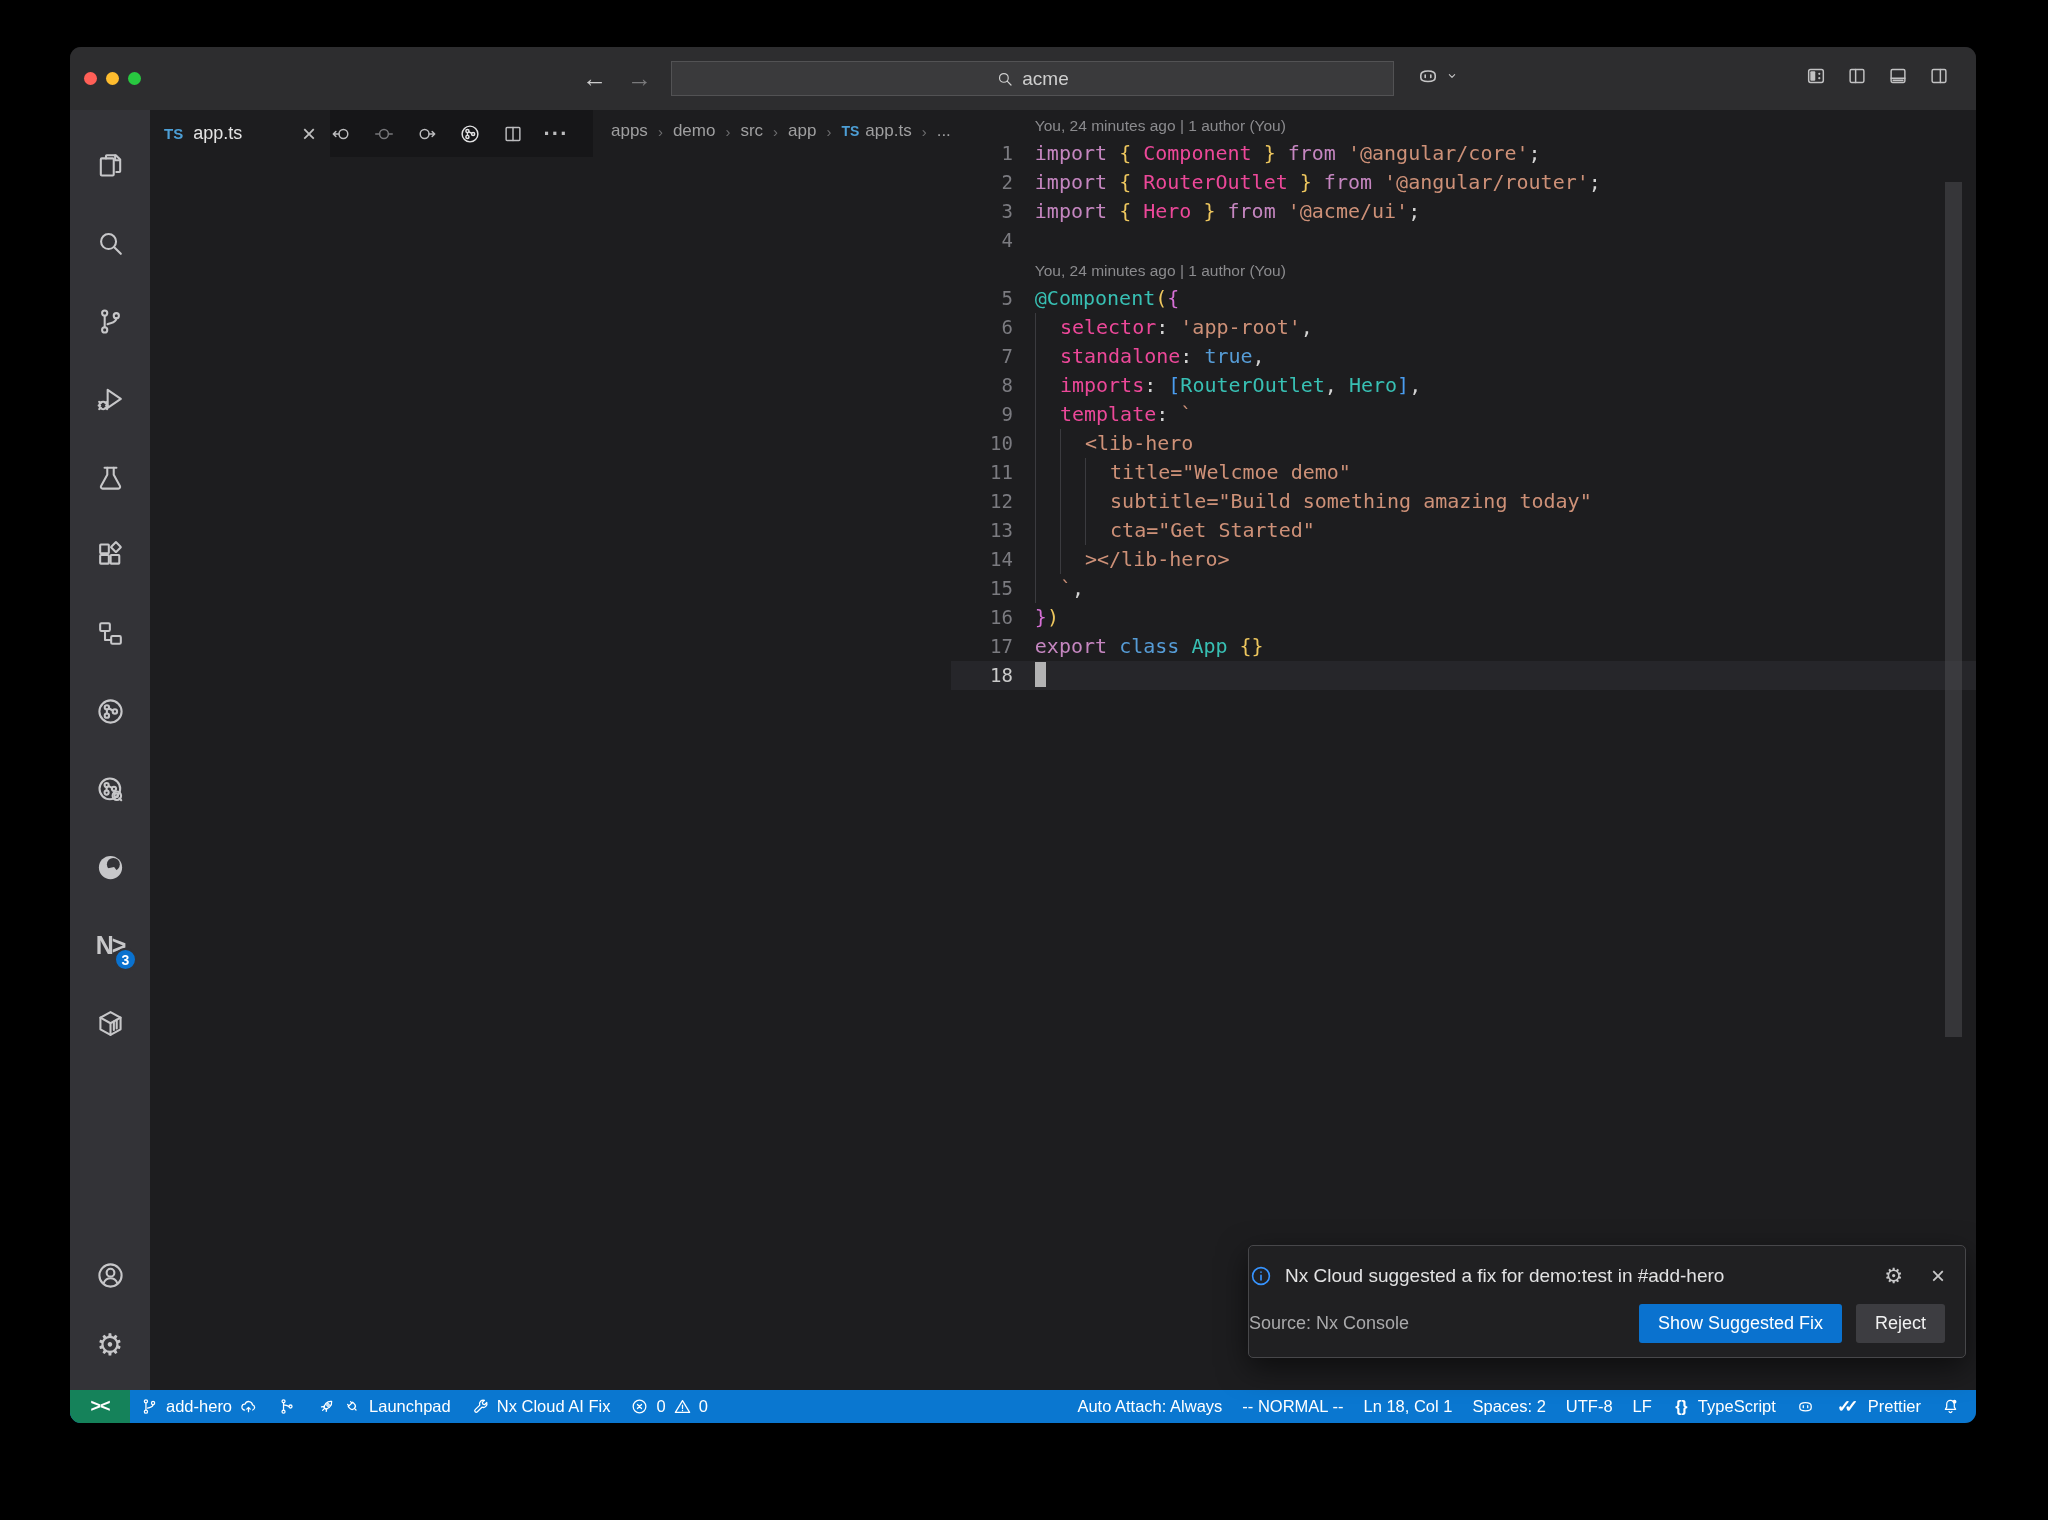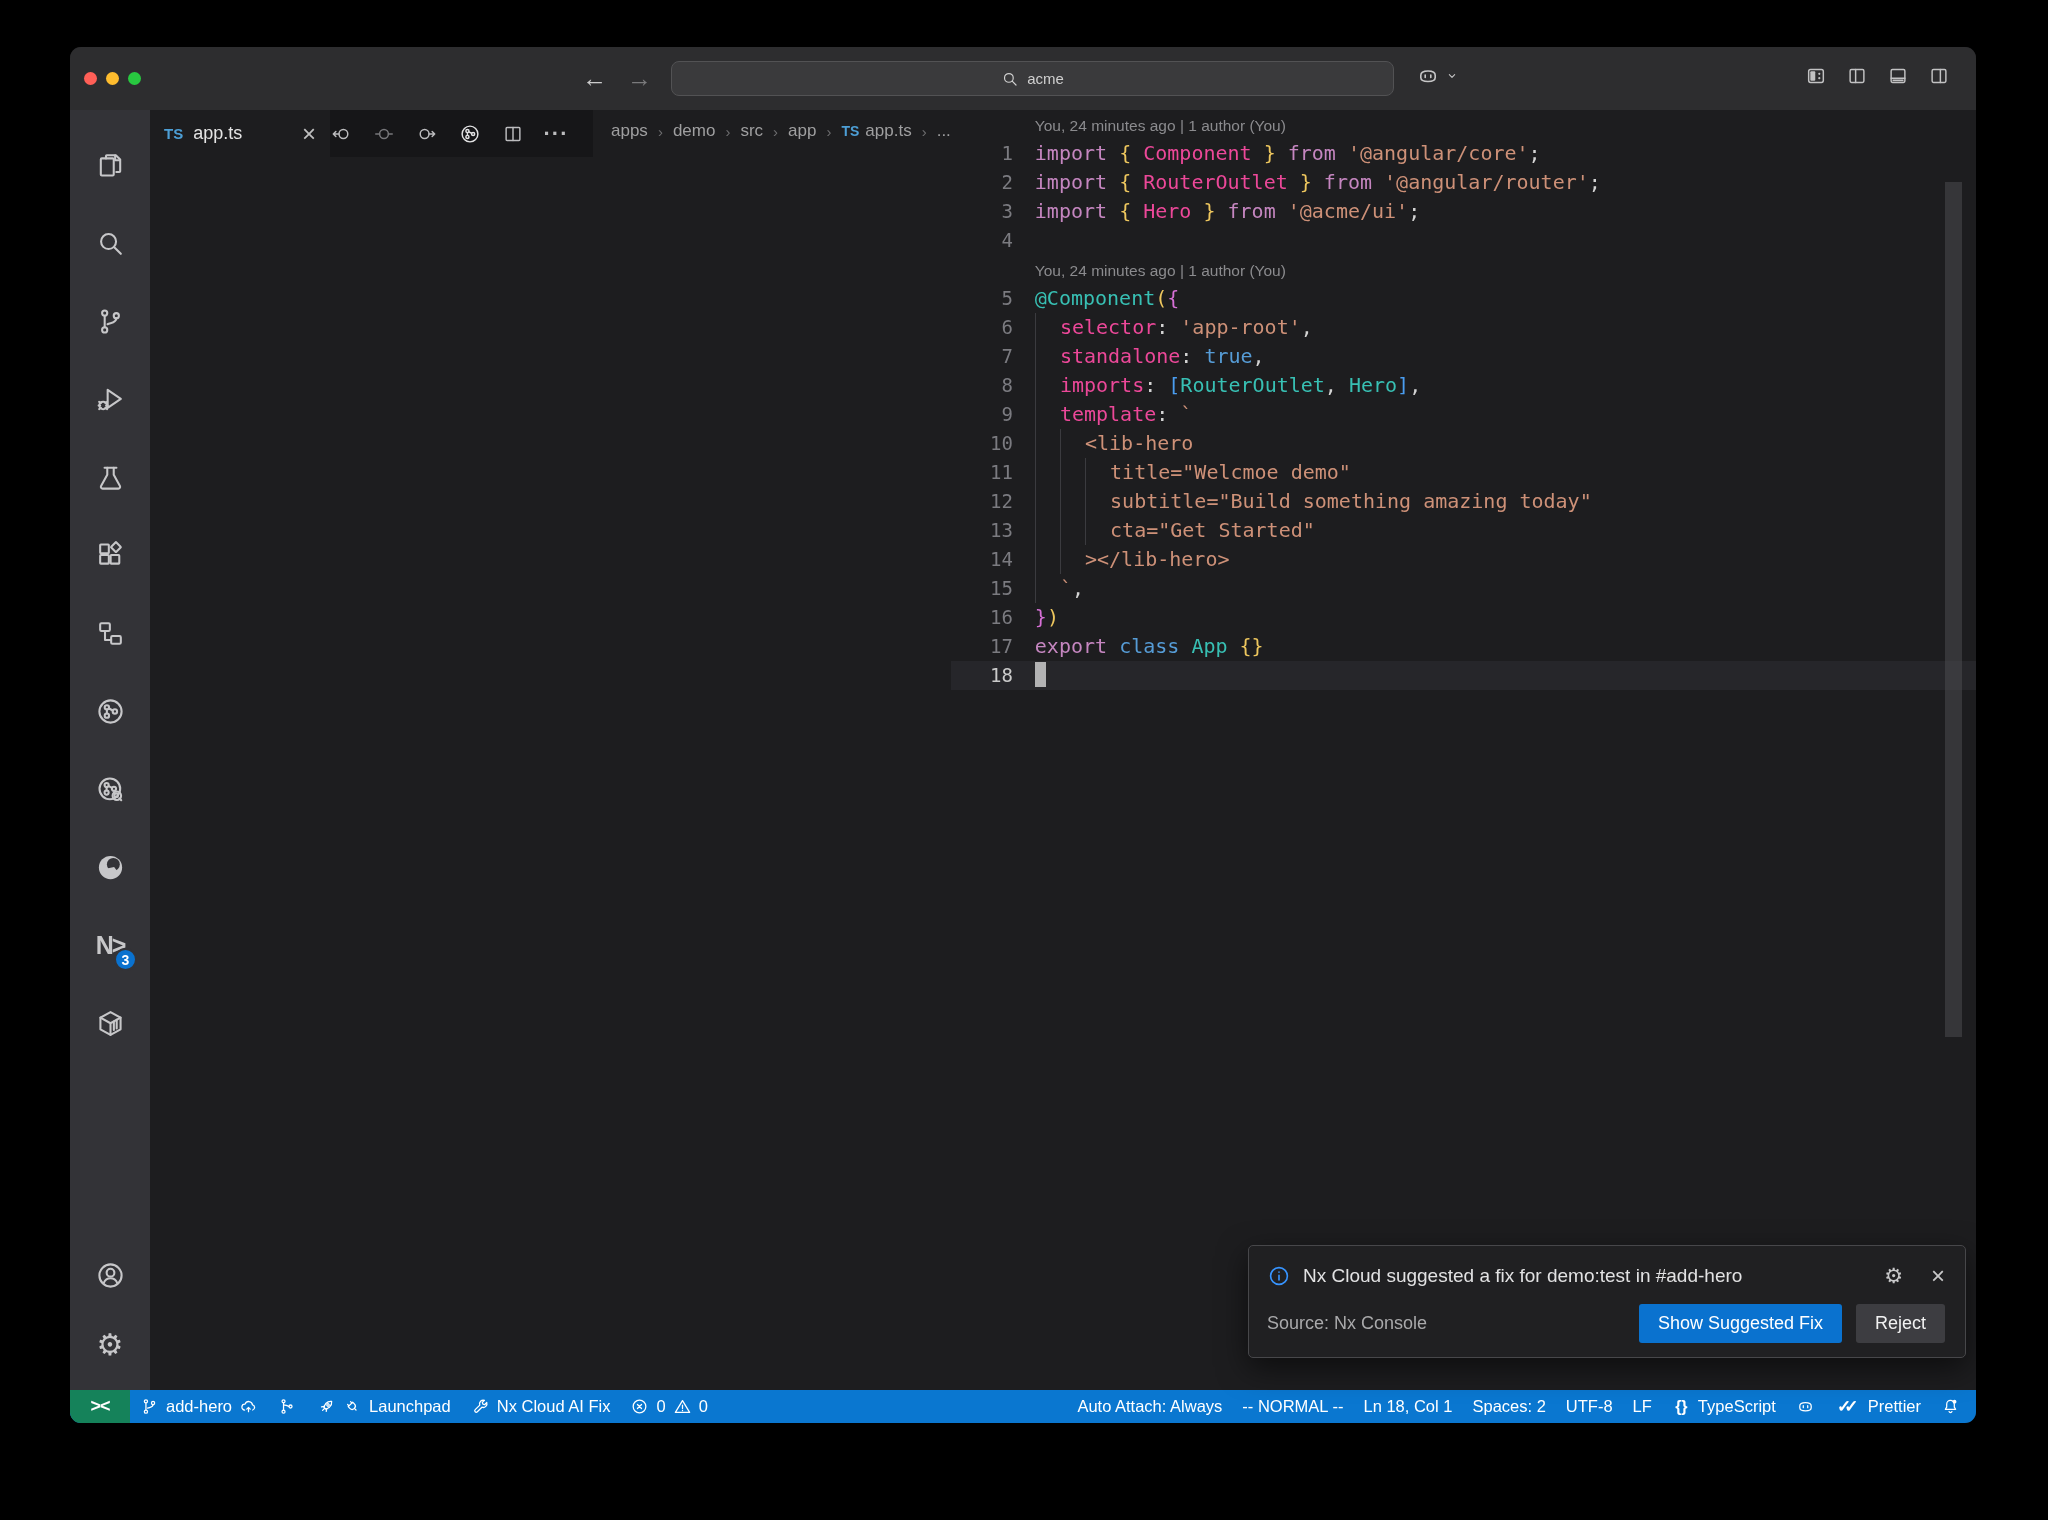--- a/index.html
+++ b/index.html
@@ -9,22 +9,22 @@
           border-radius:11px;overflow:hidden;box-shadow:0 30px 80px rgba(0,0,0,.75);
           display:flex;flex-direction:column}
   
   .titlebar{height:63px;background:#2d2d2f;position:relative;flex:0 0 auto}
   .lights{position:absolute;left:14px;top:25px;display:flex;gap:9px}
   .light{width:13px;height:13px;border-radius:50%}
   .l-red{background:#ff5f57}.l-yellow{background:#febc2e}.l-green{background:#28c840}
   .nav-arrows{position:absolute;left:512px;top:14px;display:flex;gap:20px;font-size:25px;line-height:34px}
   .nav-arrows .back{color:#cccccd}.nav-arrows .fwd{color:#7a7a7c}
   .searchbox{position:absolute;left:601px;top:14px;width:723px;height:35px;box-sizing:border-box;
-             background:#3a3a3c;border:1px solid #525254;border-radius:8px;
-             display:flex;align-items:center;justify-content:center;gap:8px;color:#cfcfcf;font-size:15px}
+             background:#3a3a3c;border:1px solid #525254;border-radius:0;
+             display:flex;align-items:center;justify-content:center;gap:8px;color:#cfcfcf;font-size:19px}
   .copilot-menu{position:absolute;left:1346px;top:17px;display:flex;align-items:center;gap:4px;color:#c6c6c7}
   .layout-icons{position:absolute;right:26px;top:18px;display:flex;gap:19px;color:#c2c2c3}
   
   .main{flex:1;display:flex;min-height:0;position:relative}
   .abar{width:80px;background:#333337;display:flex;flex-direction:column;align-items:center;
         padding-top:16px;box-sizing:border-box;flex:0 0 auto}
   .aitem{height:78px;width:80px;display:flex;align-items:center;justify-content:center;
          color:#c7c7c9;position:relative}
   .aitem.bottom{height:70px}
   .abar .spacer{flex:1}
@@ -53,21 +53,21 @@
   .lcontent{display:block;margin-left:84px;height:29px}
   .lcontent.lens{color:#8b8b8e;font-size:15.5px;font-family:"Liberation Sans",sans-serif;line-height:31px}
   .guide{display:inline-block;width:2ch;height:29px;vertical-align:top;border-left:1px solid #3b3b3f}
   .cursor{display:inline-block;width:11px;height:25px;background:#b2b2b3;vertical-align:text-bottom}
   .tk-kw{color:#c586c0}.tk-blue{color:#ec4899}.tk-blue2{color:#569cd6}.tk-teal{color:#38c0b4}
   .tk-str{color:#ce9178}.tk-gold{color:#eec75e}.tk-orchid{color:#d670d6}.tk-brkblue{color:#4a9df0}
   .tk-punct{color:#d4d4d4}.tk-def{color:#d4d4d4}
   .vscroll{position:absolute;right:14px;top:72px;width:17px;height:855px;background:#4a4b4f;opacity:.55}
   
   .toast{position:absolute;right:10px;bottom:65px;width:718px;height:113px;box-sizing:border-box;
-         background:#202022;border:1px solid #47474a;border-radius:5px;padding:15px 20px 14px 18px;
+         background:#202022;border:1px solid #47474a;border-radius:5px;padding:15px 20px 14px 0;
          box-shadow:0 10px 30px rgba(0,0,0,.55);display:flex;flex-direction:column;justify-content:space-between}
   .toast-head{display:flex;align-items:center;gap:12px}
   .toast-title{font-size:19px;color:#e2e2e3;flex:1;white-space:nowrap}
   .toast-gear{color:#c8c8c9;font-size:21px}
   .toast-close{color:#c8c8c9;font-size:24px;line-height:20px;margin-left:16px}
   .toast-foot{display:flex;align-items:center}
   .toast-src{color:#a9a9ab;font-size:18px;flex:1}
   .btn{font-size:18px;border-radius:3px;padding:9px 19px;white-space:nowrap}
   .btn-primary{background:#0a72cf;color:#fff;margin-right:14px}
   .btn-secondary{background:#3d3d41;color:#f2f2f2}

